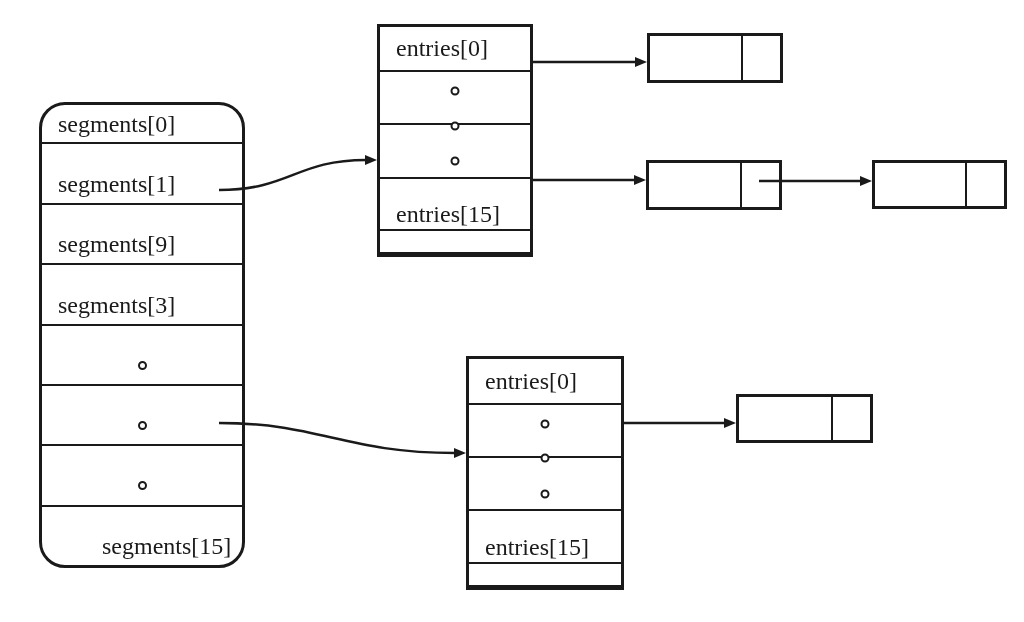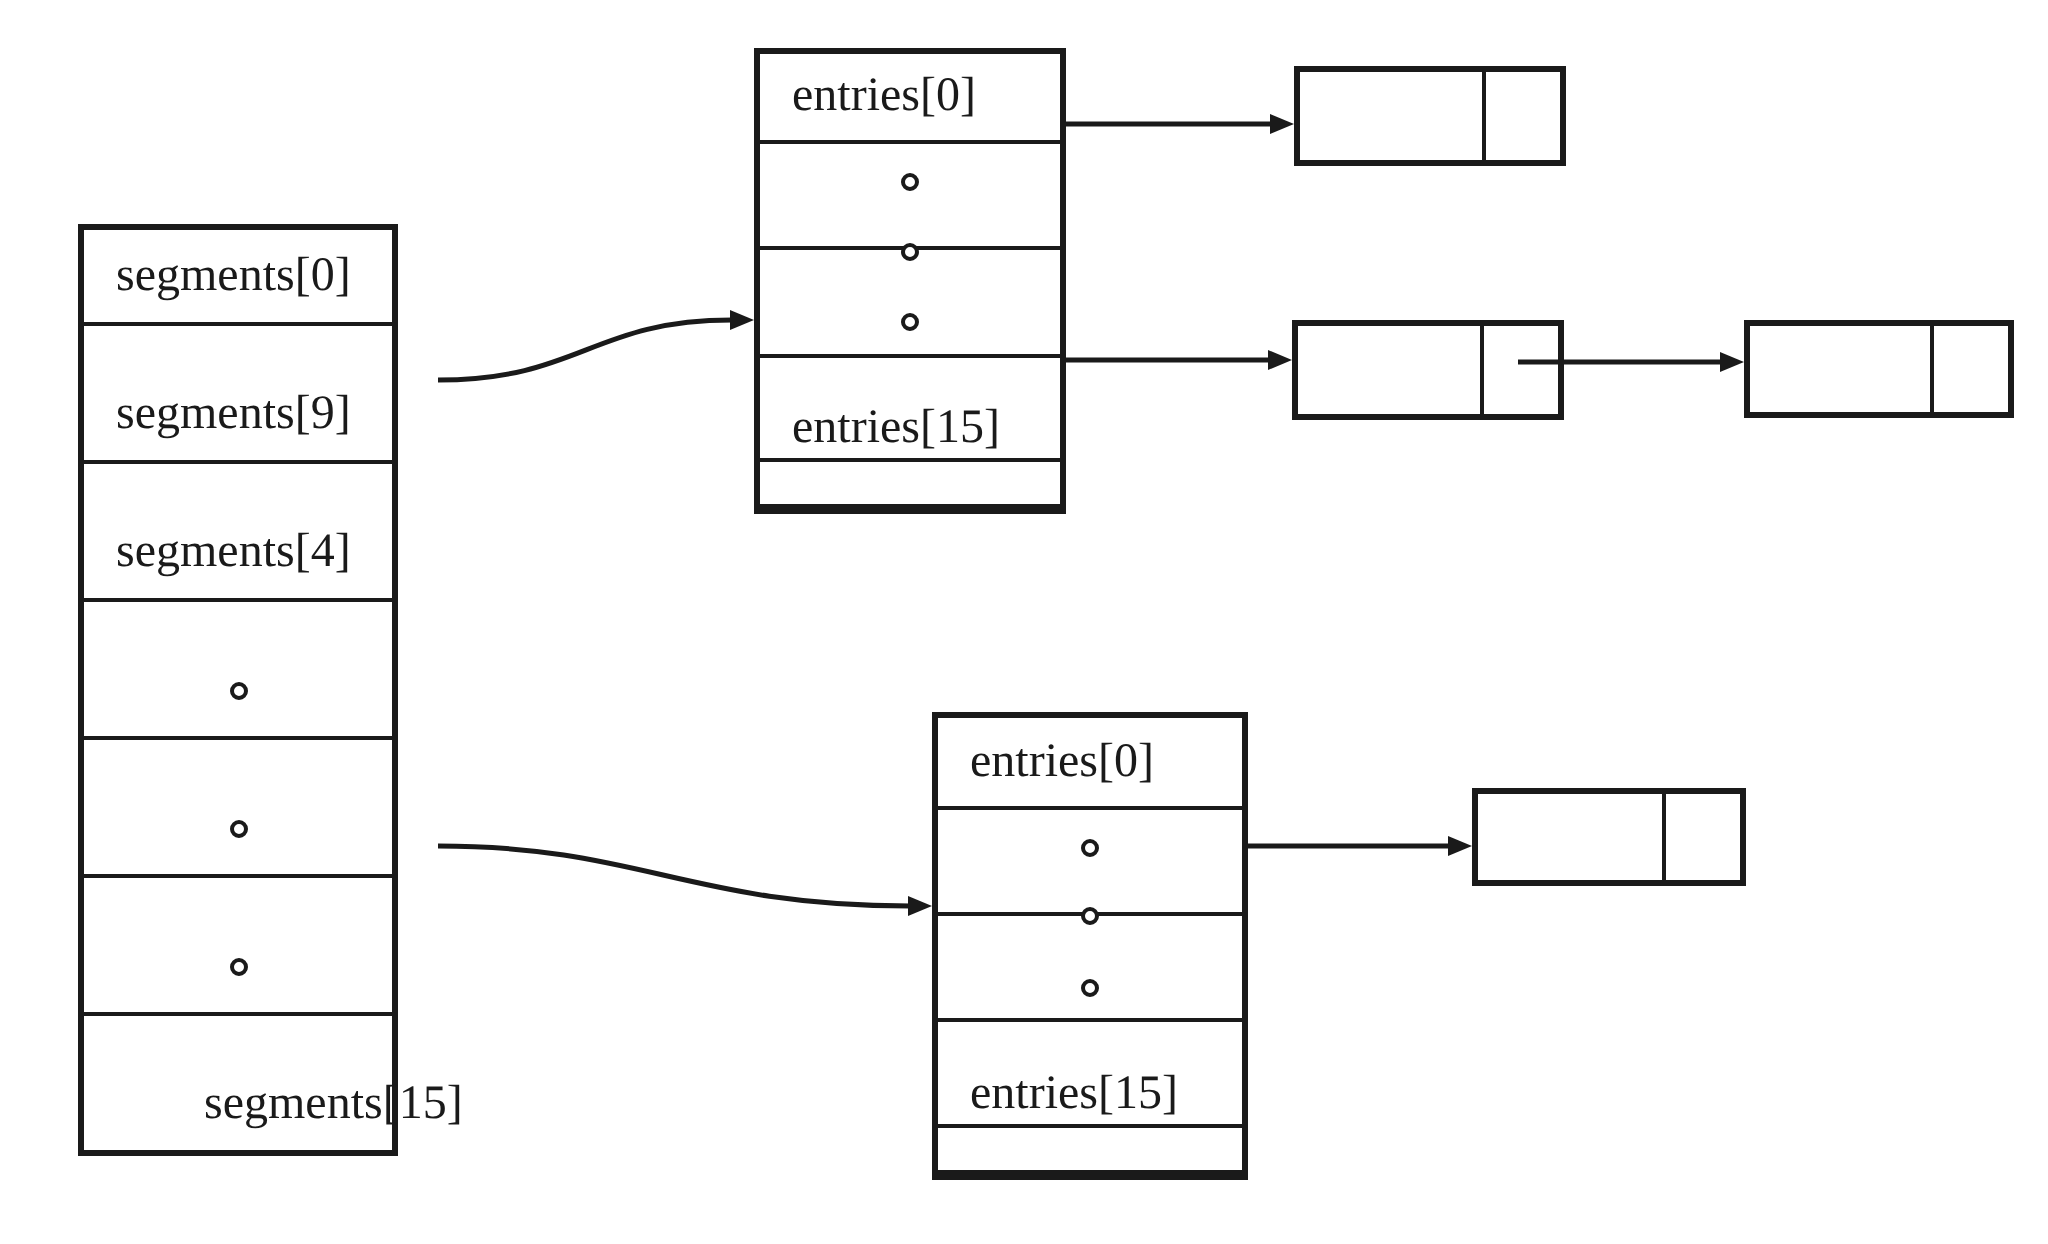--- a/index.html
+++ b/index.html
@@ -67,29 +67,32 @@
     z-index: 5;
     pointer-events: none;
   }
   #arrows path.line { fill: none; stroke: #1a1a1a; stroke-width: 2.5px; }
 </style>
 </head>
 <body>
 
 <div id="canvas">
 
-  <div class="vtable" style="left:39px; top:112px; width:160px; height:466px;">
+  <div class="vtable" style="left:39px; top:102px; width:206px; height:466px;border-radius:26px;">
     <div class="vrow grow">
       <span>segments[0]</span>
+    </div>
+    <div class="vrow grow">
+      <span>segments[1]</span>
     </div>
     <div class="vrow grow">
       <span>segments[9]</span>
     </div>
     <div class="vrow grow">
-      <span>segments[4]</span>
+      <span>segments[3]</span>
     </div>
     <div class="vrow grow dotrow">
       <span class="dot"></span>
     </div>
     <div class="vrow grow dotrow">
       <span class="dot"></span>
     </div>
     <div class="vrow grow dotrow">
       <span class="dot"></span>
     </div>

